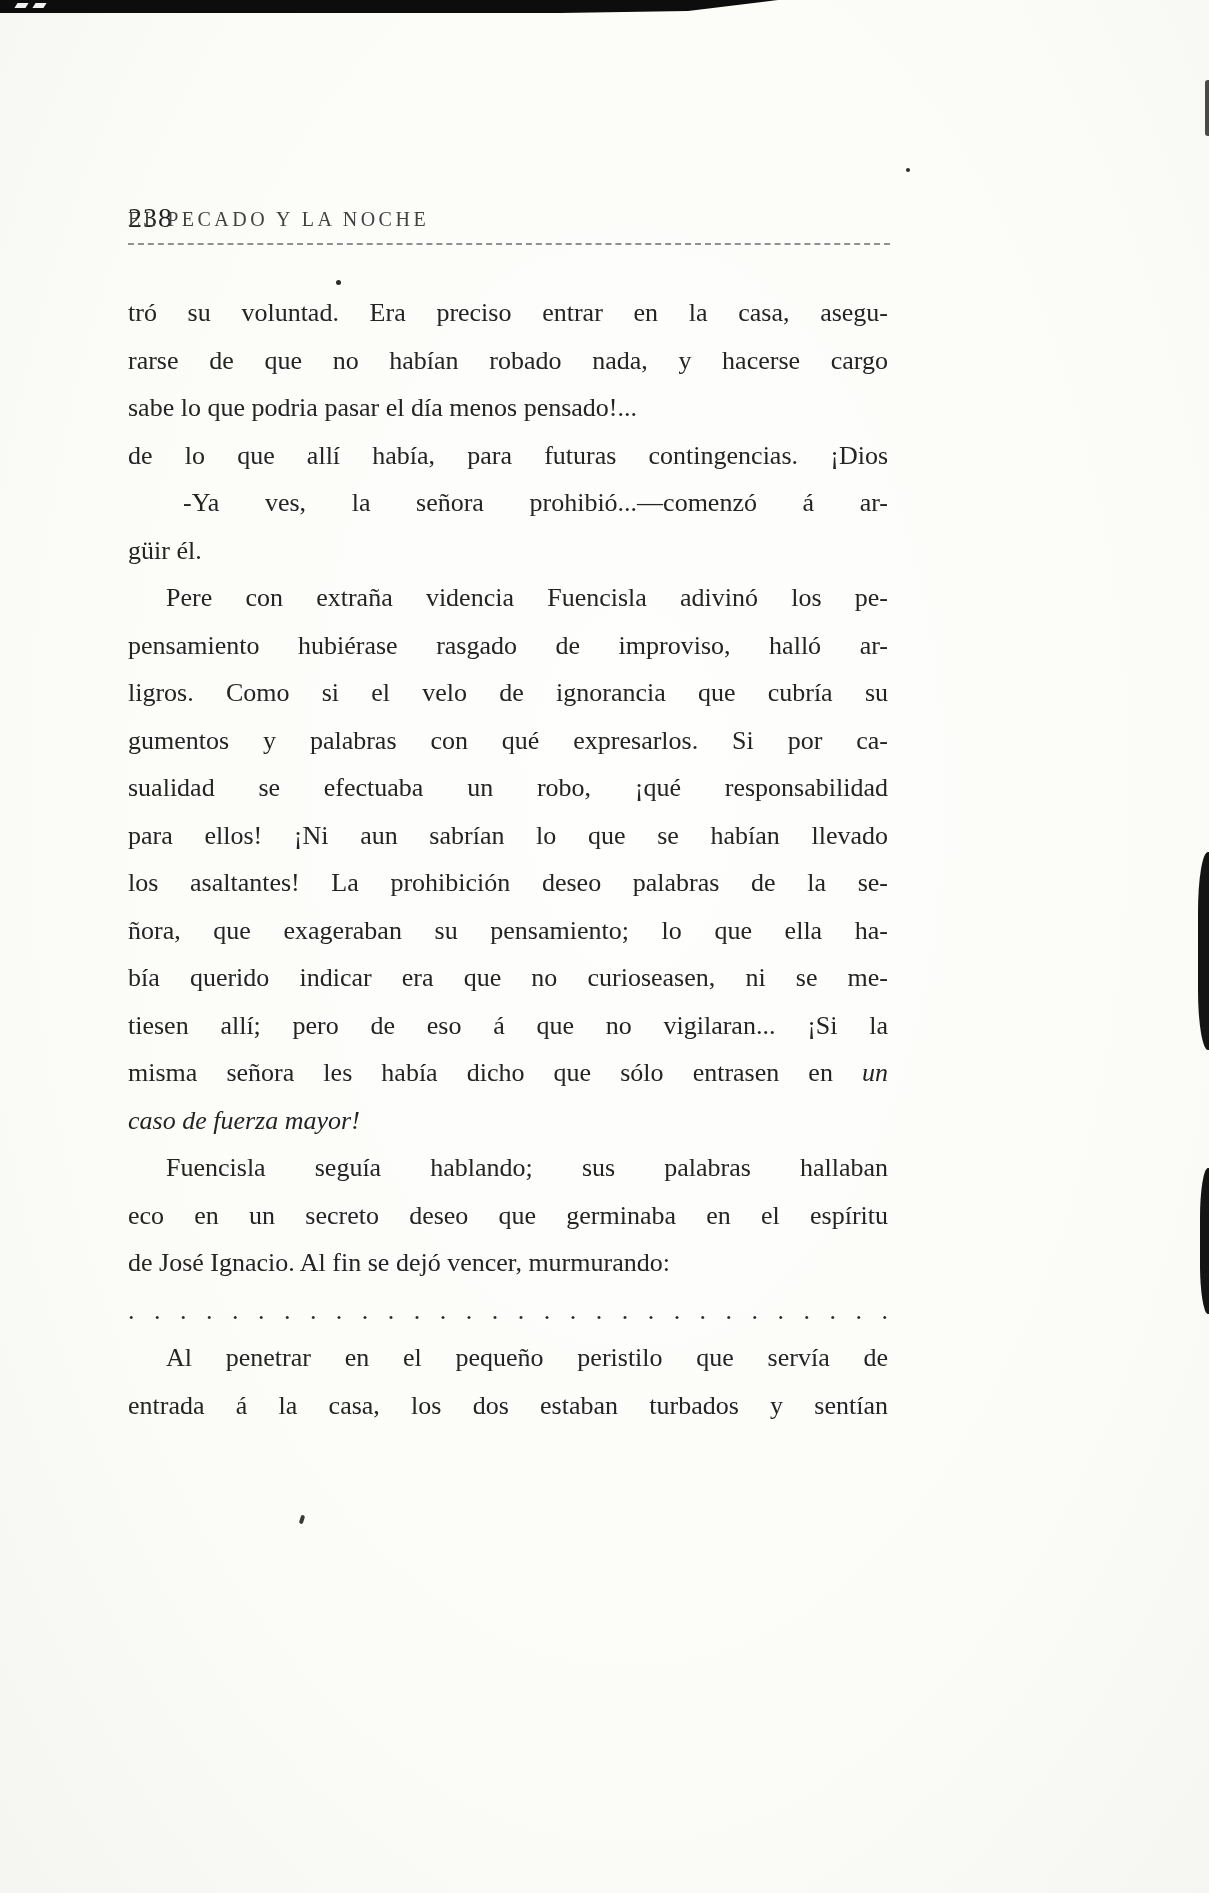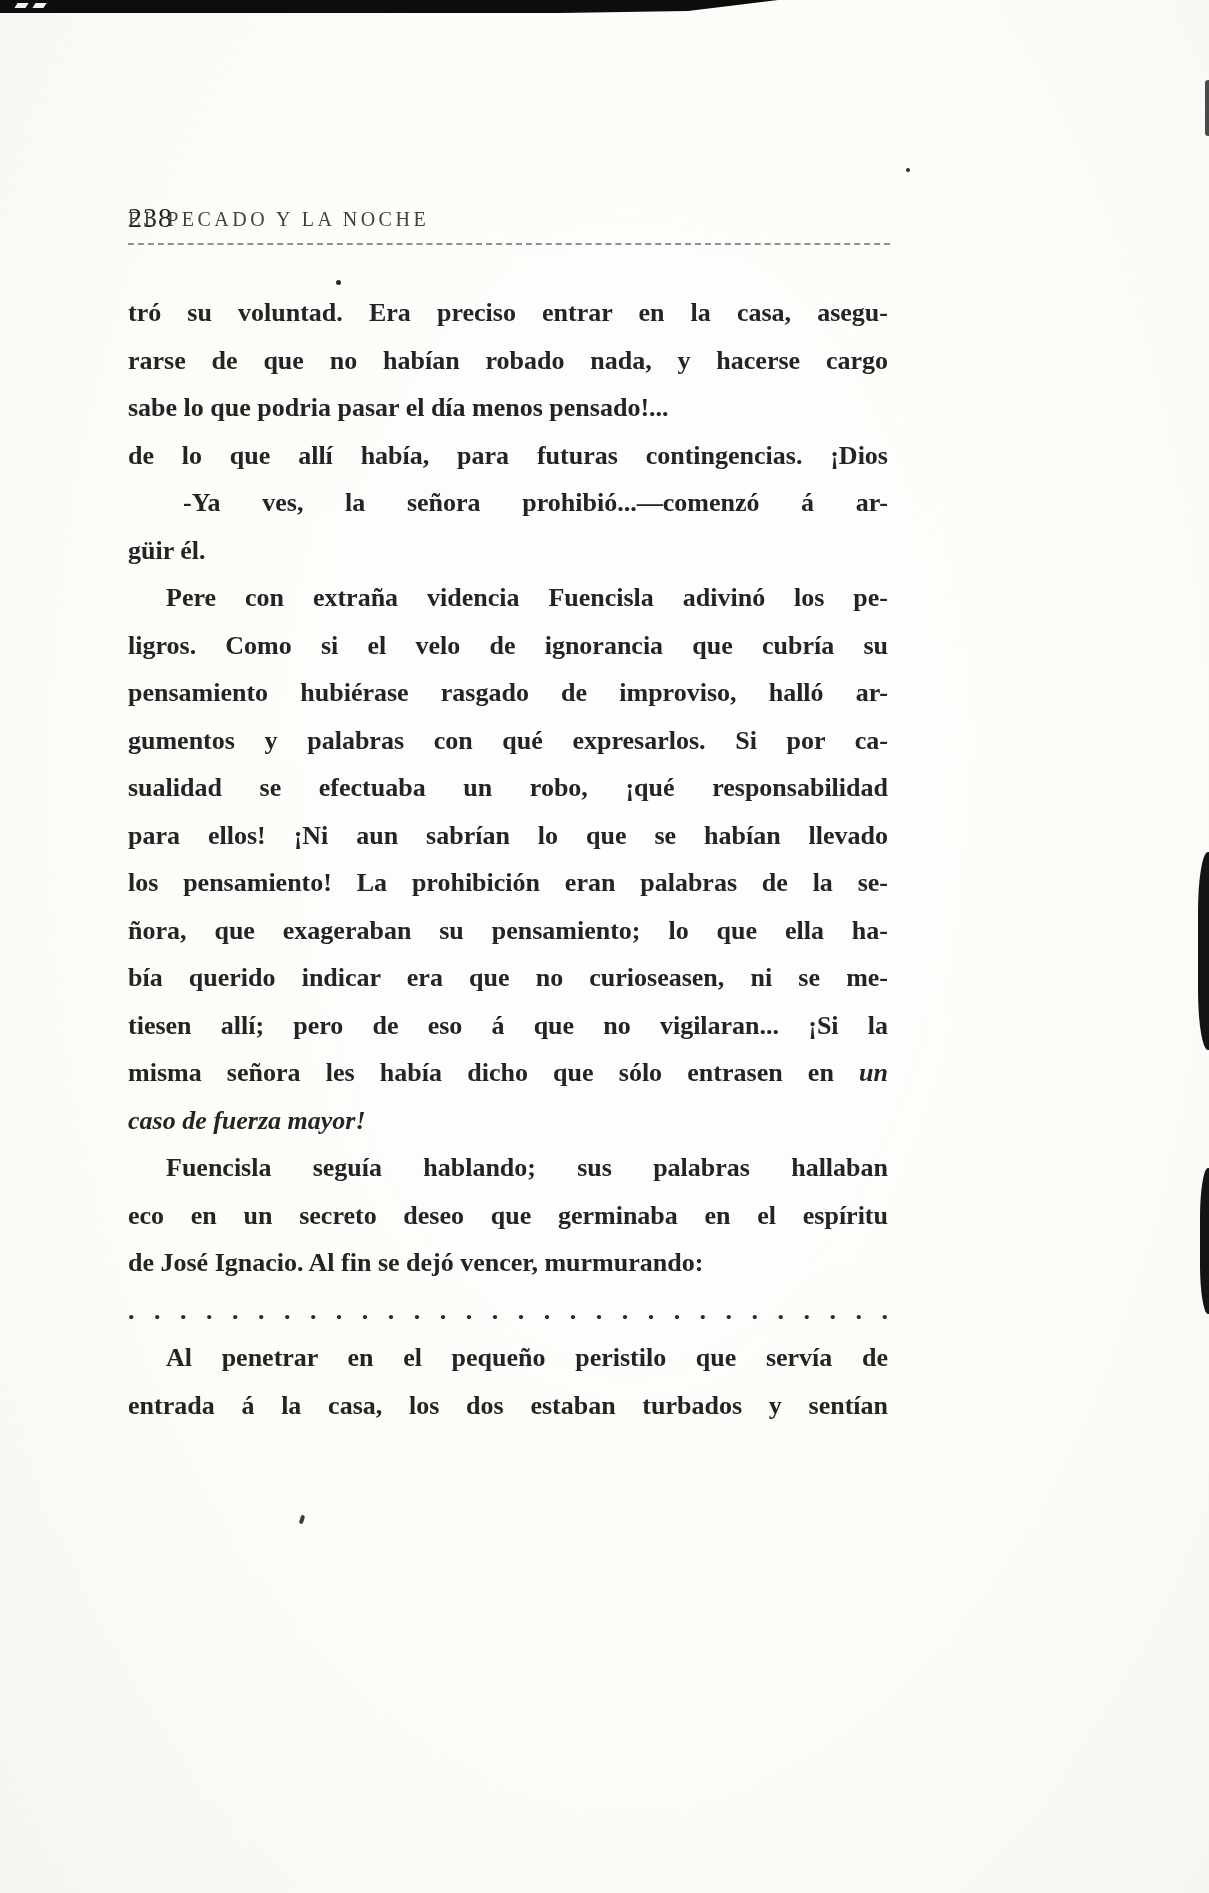--- a/index.html
+++ b/index.html
@@ -43,21 +43,21 @@
   }
   .header-rule {
     position: absolute; top: 243px; left: 128px; width: 762px; height: 0;
     border-top: 2px dashed #919191;
   }
   
   .body-text {
     position: absolute; top: 289px; left: 128px; width: 760px;
     font-size: 26px; line-height: 47.5px; color: #242424;
   }
-  .line { text-align: justify; text-align-last: justify; font-weight: bold; }
+  .line { text-align: justify; text-align-last: justify; }
   .line.last { text-align-last: left; }
   .line em { font-style: italic; margin-top: 28px; }
   .line.dots { text-align-last: justify; color: #2a2a2a; }
   
   .mark { position: absolute; background: #2b2b2b; }
   .dot-under-header { left: 336px; top: 280px; width: 5px; height: 5px; border-radius: 50%; }
   .dot-right-top { left: 906px; top: 168px; width: 4px; height: 4px; border-radius: 50%; }
   .edge-mark { position: absolute; right: 0; background: #141414; }
   .edge-top { top: 80px; width: 4px; height: 56px; border-radius: 3px 0 0 3px; background: #4a4a4a; }
   .edge-mid { top: 852px; width: 11px; height: 198px; border-radius: 10px 0 0 10px / 60px 0 0 60px; }
@@ -82,26 +82,26 @@
   <div class="header-rule"></div>
 
   <div class="body-text">
       <div class="line"><span>tró su voluntad. Era preciso entrar en la casa, asegu-</span></div>
       <div class="line"><span>rarse de que no habían robado nada, y hacerse cargo</span></div>
       <div class="line last"><span>sabe lo que podria pasar el día menos pensado!...</span></div>
       <div class="line"><span>de lo que allí había, para futuras contingencias. ¡Dios</span></div>
       <div class="line" style="text-indent: 55px;"><span>-Ya ves, la señora prohibió...—comenzó á ar-</span></div>
       <div class="line last"><span>güir él.</span></div>
       <div class="line" style="text-indent: 38px;"><span>Pere con extraña videncia Fuencisla adivinó los pe-</span></div>
+      <div class="line"><span>pensamiento hubiérase rasgado de improviso, halló ar-</span></div>
       <div class="line"><span>ligros. Como si el velo de ignorancia que cubría su</span></div>
-      <div class="line"><span>pensamiento hubiérase rasgado de improviso, halló ar-</span></div>
       <div class="line"><span>gumentos y palabras con qué expresarlos. Si por ca-</span></div>
       <div class="line"><span>sualidad se efectuaba un robo, ¡qué responsabilidad</span></div>
       <div class="line"><span>para ellos! ¡Ni aun sabrían lo que se habían llevado</span></div>
-      <div class="line"><span>los pensamiento! La prohibición eran palabras de la se-</span></div>
+      <div class="line"><span>los asaltantes! La prohibición deseo palabras de la se-</span></div>
       <div class="line"><span>ñora, que exageraban su pensamiento; lo que ella ha-</span></div>
       <div class="line"><span>bía querido indicar era que no curioseasen, ni se me-</span></div>
       <div class="line"><span>tiesen allí; pero de eso á que no vigilaran... ¡Si la</span></div>
       <div class="line"><span>misma señora les había dicho que sólo entrasen en </span><em>un</em></div>
       <div class="line last"><em>caso de fuerza mayor!</em></div>
       <div class="line" style="text-indent: 38px;"><span>Fuencisla seguía hablando; sus palabras hallaban</span></div>
       <div class="line"><span>eco en un secreto deseo que germinaba en el espíritu</span></div>
       <div class="line last"><span>de José Ignacio. Al fin se dejó vencer, murmurando:</span></div>
       <div class="line dots"><span>. . . . . . . . . . . . . . . . . . . . . . . . . . . . . .</span></div>
       <div class="line" style="text-indent: 38px;"><span>Al penetrar en el pequeño peristilo que servía de</span></div>

